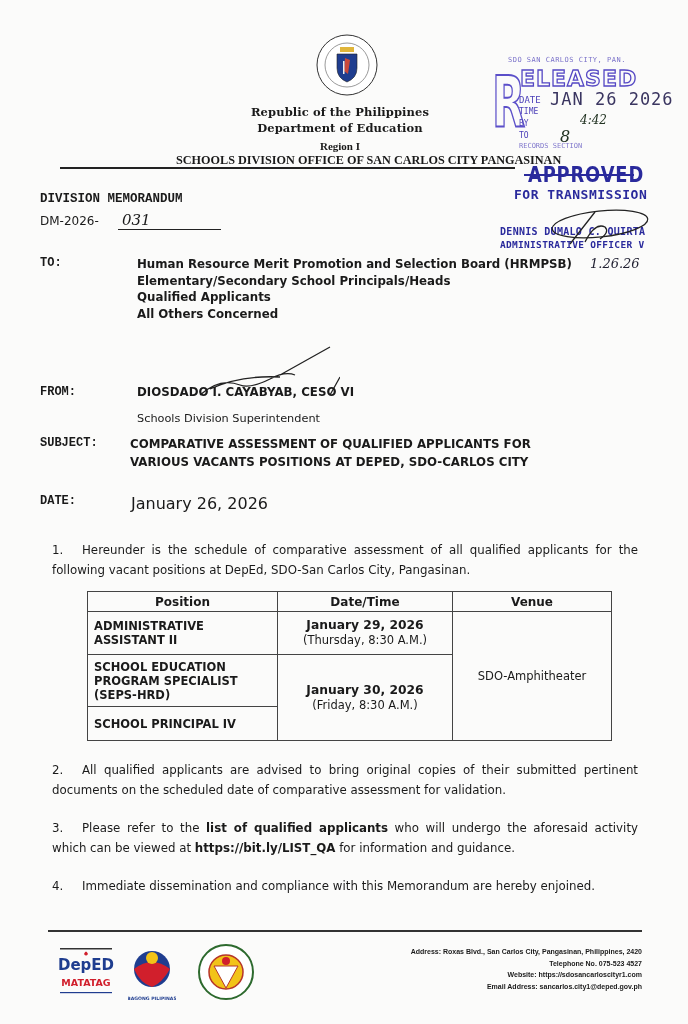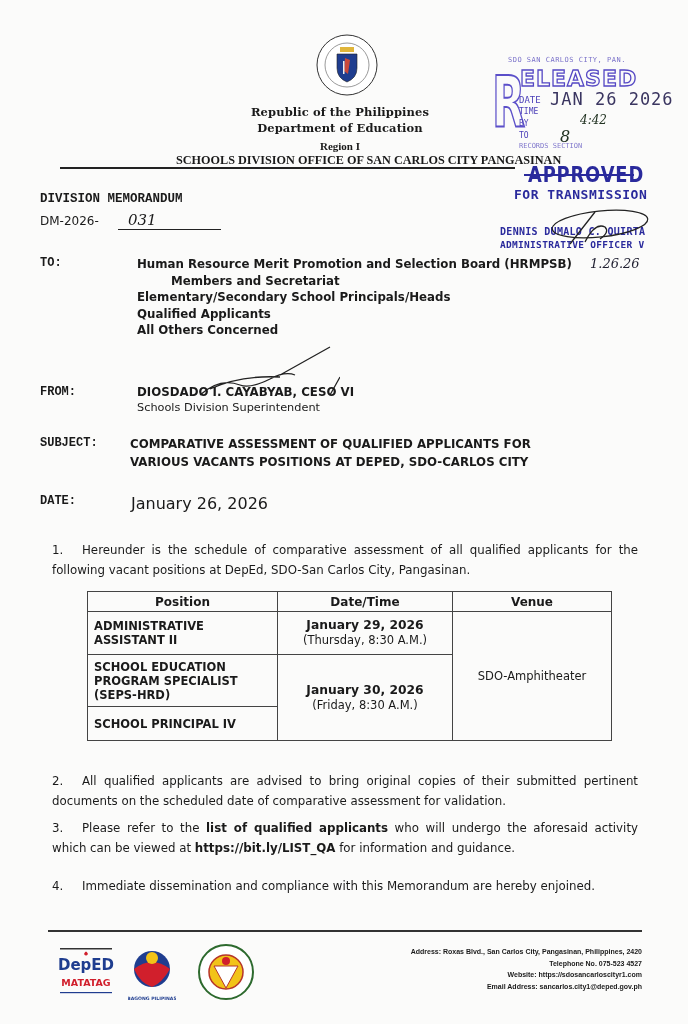--- a/index.html
+++ b/index.html
@@ -36,39 +36,39 @@
   .ap-name { left: 500px; top: 226px; font-size: 10px; font-weight: bold; color: #2a2a9c; font-family: "DejaVu Sans Mono", monospace; letter-spacing: 0.3px; }
   .ap-title { left: 500px; top: 239px; font-size: 9.5px; font-weight: bold; color: #2a2a9c; font-family: "DejaVu Sans Mono", monospace; letter-spacing: 0.3px; }
   .ap-sig { left: 540px; top: 204px; width: 120px; height: 50px; }
   .ap-date { left: 590px; top: 256px; font-size: 13px; font-family: "DejaVu Serif", serif; font-style: italic; color: #223; }
 
   
   .lbl { font-family: Liberation Mono, monospace; font-weight: bold; font-size: 12px; }
   .memo-title { left: 40px; top: 192px; font-size: 12.5px; }
   .memo-num-lbl { left: 40px; top: 214px; font-size: 12px; font-weight: normal; }
   .memo-num-line { left: 118px; top: 229px; width: 103px; height: 1px; background: #222; }
-  .memo-num-val { left: 122px; top: 211px; font-family: "DejaVu Serif", serif; font-style: italic; font-size: 15px; margin-left: 6px; }
+  .memo-num-val { left: 122px; top: 211px; font-family: "DejaVu Serif", serif; font-style: italic; font-size: 15px; }
 
   .to-lbl { left: 40px; top: 256px; }
   .to-list { left: 137px; top: 256px; font-family: "DejaVu Sans", sans-serif; font-weight: bold; font-size: 11.8px; line-height: 16.6px; }
   .to-list .indent { padding-left: 34px; }
 
   .from-lbl { left: 40px; top: 385px; }
   .from-name { left: 137px; top: 385px; font-weight: bold; font-size: 11.8px; }
-  .from-title { left: 137px; top: 401px; font-size: 11.3px; }
+  .from-title { left: 137px; top: 412px; font-size: 11.3px; }
   .from-sig { left: 180px; top: 345px; width: 160px; height: 70px; }
 
   .subj-lbl { left: 40px; top: 436px; }
   .subj-text { left: 130px; top: 436px; font-weight: bold; font-size: 11.8px; line-height: 17.5px; }
   .date-lbl { left: 40px; top: 494px; }
   .date-val { left: 131px; top: 494px; font-size: 16px; }
 
   .para { left: 52px; width: 586px; font-size: 11.8px; line-height: 20px; text-align: justify; }
   .p1 { top: 540px; }
-  .p2 { top: 760px; margin-top: 11px; }
+  .p2 { top: 760px; }
   .p3 { top: 818px; }
   .p4 { top: 876px; }
   .num { display: inline-block; width: 30px; }
   .para b { font-weight: bold; }
 
   
   .sched { left: 87px; top: 591px; width: 525px; border-collapse: collapse; font-size: 11.5px; }
   .sched th, .sched td { border: 1.3px solid #444; }
   .sched th { height: 20px; font-weight: bold; text-align: center; font-size: 12px; }
   .sched td.pos { font-weight: bold; padding-left: 6px; text-align: left; }
@@ -130,21 +130,20 @@
 </div>
 
 <div class="abs lbl memo-title">DIVISION MEMORANDUM</div>
 <div class="abs memo-num-lbl">DM-2026-</div>
 <div class="abs memo-num-val">031</div>
 <div class="abs memo-num-line"></div>
 
 <div class="abs lbl to-lbl">TO:</div>
 <div class="abs to-list">
   <div>Human Resource Merit Promotion and Selection Board (HRMPSB)</div>
-  <div class="indent">Members and Secretariat</div>
   <div>Elementary/Secondary School Principals/Heads</div>
   <div>Qualified Applicants</div>
   <div>All Others Concerned</div>
 </div>
 
 <svg class="abs from-sig" viewBox="0 0 160 70">
   <path d="M20 50 q20 -18 40 -10 q10 4 30 -6 q15 -8 25 -4 M30 44 q30 -14 70 -12 M100 30 L150 2 M150 50 l10 -18" fill="none" stroke="#222" stroke-width="1.3"></path>
 </svg>
 <div class="abs lbl from-lbl">FROM:</div>
 <div class="abs from-name">DIOSDADO I. CAYABYAB, CESO VI</div>

